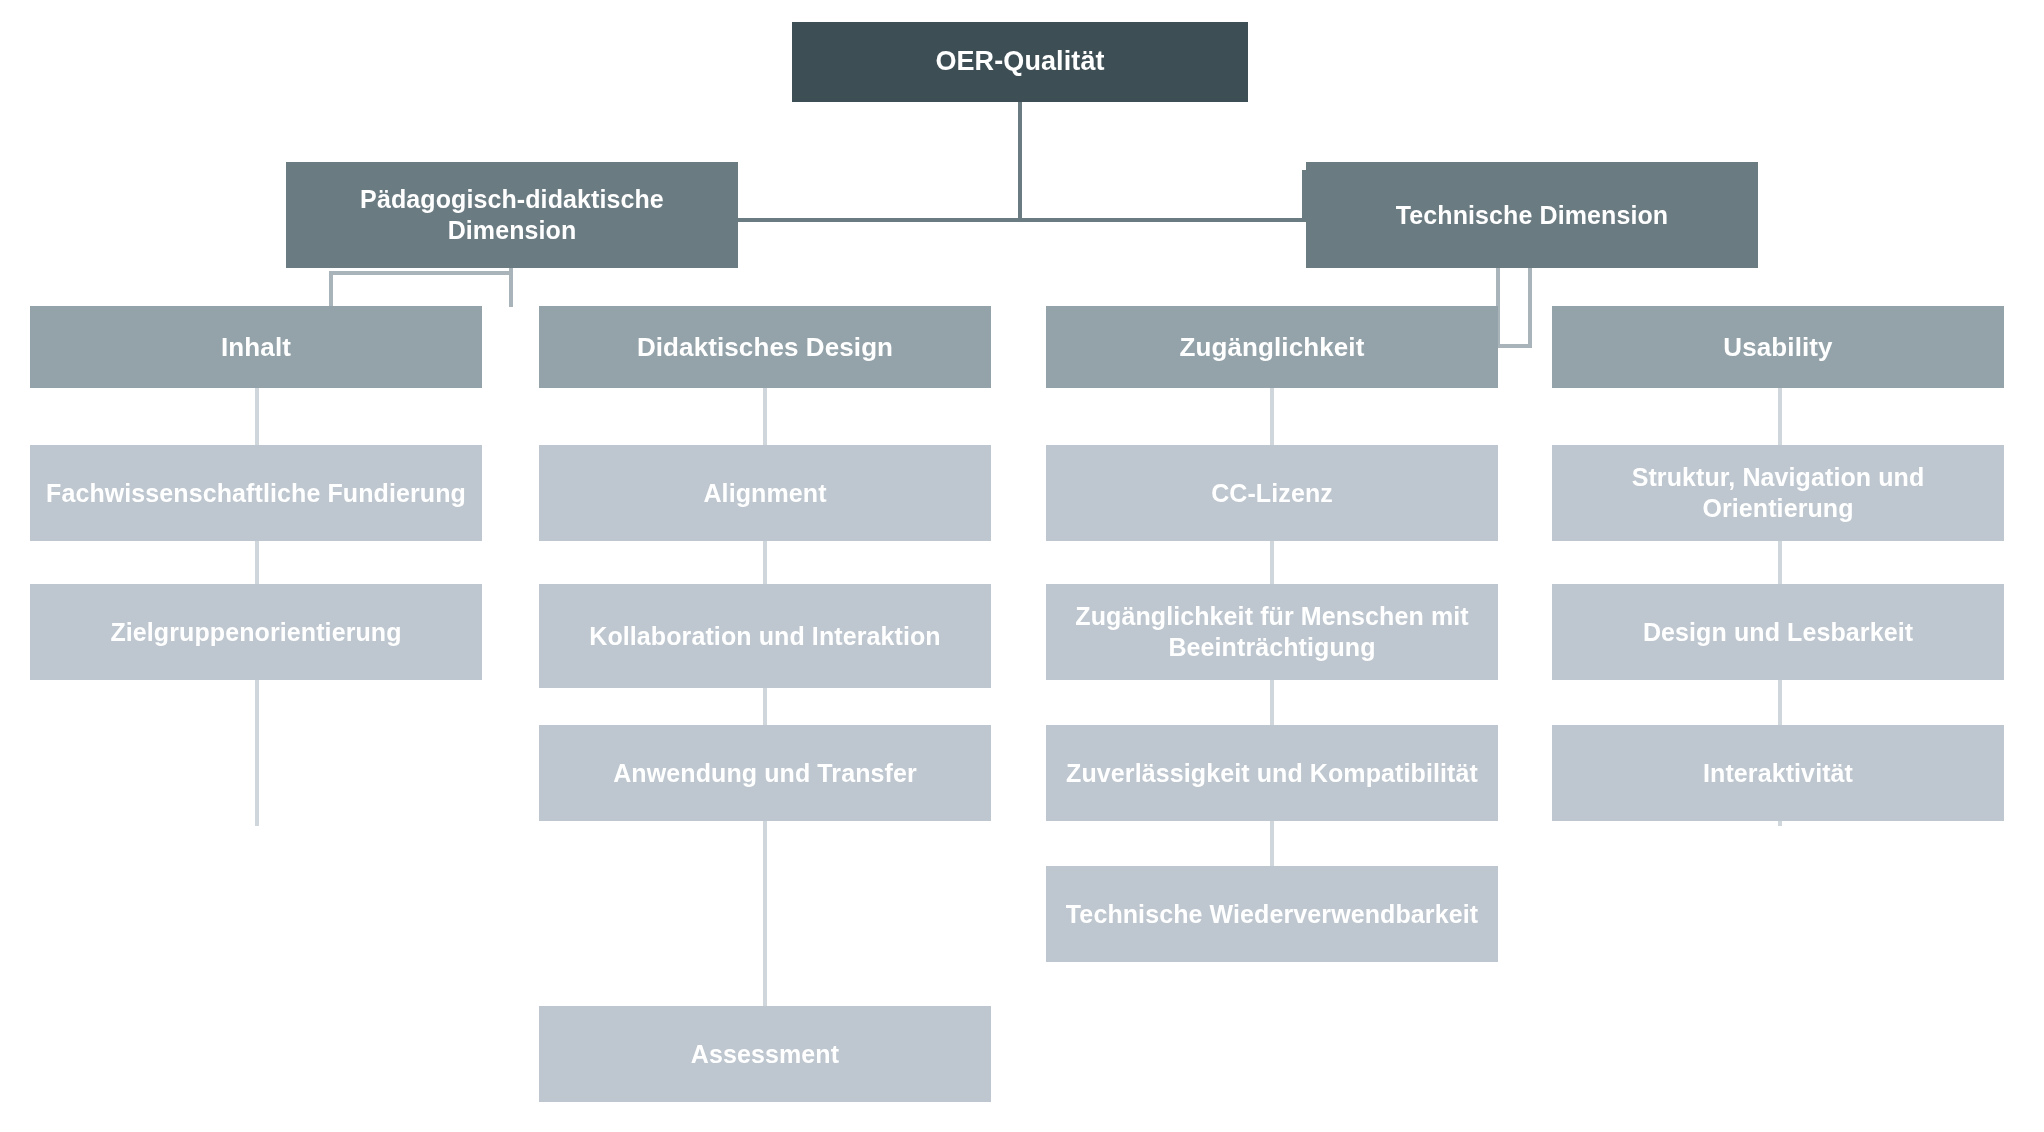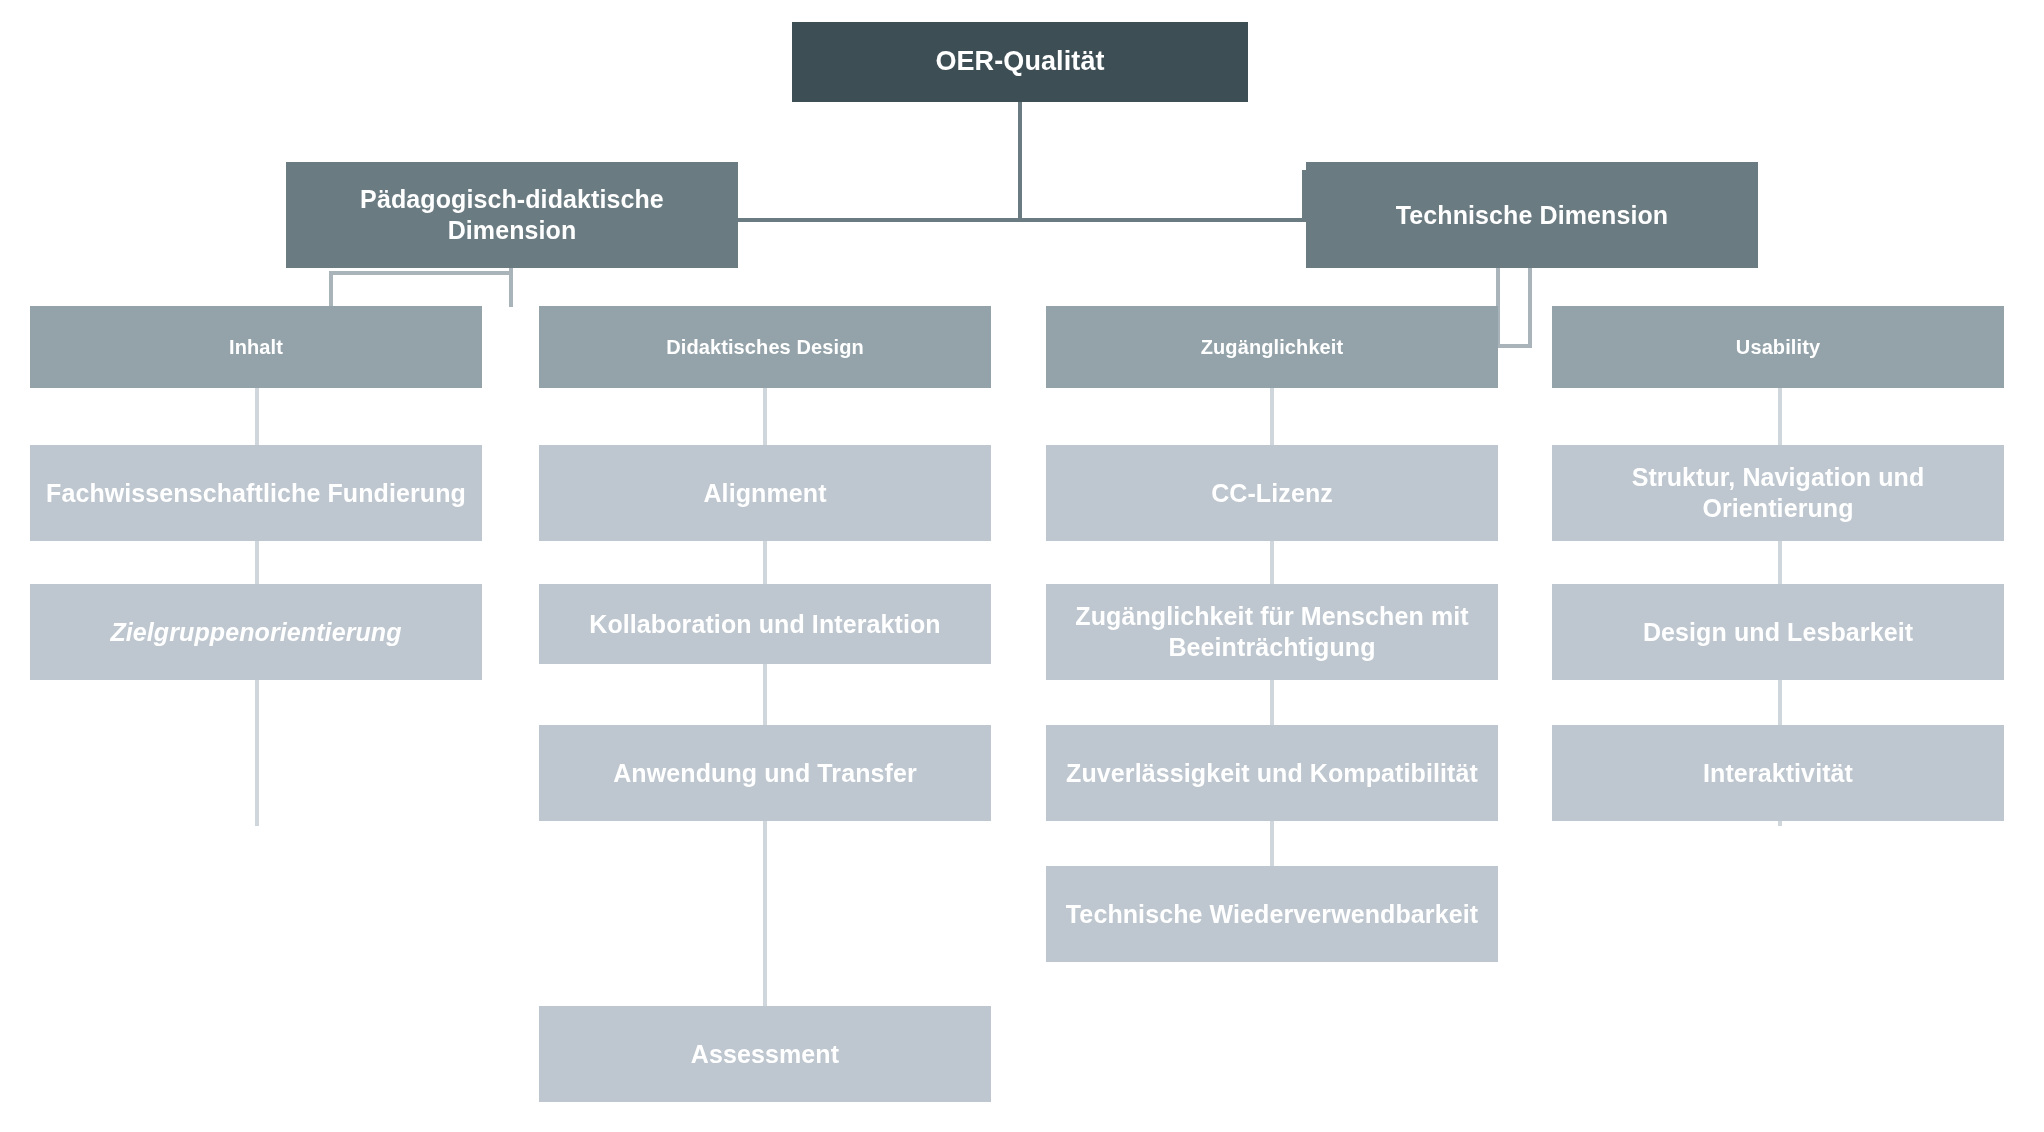--- a/index.html
+++ b/index.html
@@ -28,21 +28,21 @@
     text-align: center;
     color: #ffffff;
     font-weight: bold;
     line-height: 1.24;
     padding: 4px 10px;
     letter-spacing: 0.1px;
     z-index: 3;
   }
   .lvl1 { background: #3d4e55; font-size: 27px; }
   .lvl2 { background: #6b7b82; font-size: 25px; }
-  .lvl3 { background: #94a3aa; font-size: 20px; }
+  .lvl3 { background: #94a3aa; font-size: 26px; }
   .lvl4 { background: #bec7cf; font-size: 25px; }
 
   .conn {
     position: absolute;
     z-index: 1;
   }
   .conn-dark { background: #6b7b82; }
   .conn-mid  { background: #a8b4ba; }
   .conn-light{ background: #cfd6dc; }
 </style>
@@ -81,24 +81,24 @@
 
   <div class="node lvl1" style="left:792px; top:22px; width:456px; height:80px;">OER-Qualität</div>
   <div class="node lvl2" style="left:1306px; top:162px; width:452px; height:106px;">Technische Dimension</div>
 
   <div class="node lvl3" style="left:30px; top:306px; width:452px; height:82px;">Inhalt</div>
   <div class="node lvl3" style="left:539px; top:306px; width:452px; height:82px;">Didaktisches Design</div>
   <div class="node lvl3" style="left:1046px; top:306px; width:452px; height:82px;">Zugänglichkeit</div>
   <div class="node lvl3" style="left:1552px; top:306px; width:452px; height:82px;">Usability</div>
 
   <div class="node lvl4" style="left:30px; top:445px; width:452px; height:96px;">Fachwissenschaftliche Fundierung</div>
-  <div class="node lvl4" style="left:30px; top:584px; width:452px; height:96px;font-style:italic;">Zielgruppenorientierung</div>
+  <div class="node lvl4" style="left:30px; top:584px; width:452px; height:96px;">Zielgruppenorientierung</div>
 
   <div class="node lvl4" style="left:539px; top:445px; width:452px; height:96px;">Alignment</div>
-  <div class="node lvl4" style="left:539px; top:584px; width:452px; height:80px;">Kollaboration und Interaktion</div>
+  <div class="node lvl4" style="left:539px; top:584px; width:452px; height:104px;">Kollaboration und Interaktion</div>
   <div class="node lvl4" style="left:539px; top:725px; width:452px; height:96px;text-align:center;">Anwendung und Transfer</div>
   <div class="node lvl4" style="left:539px; top:1006px; width:452px; height:96px;">Assessment</div>
 
   <div class="node lvl4" style="left:1046px; top:445px; width:452px; height:96px;">CC-Lizenz</div>
   <div class="node lvl4" style="left:1046px; top:584px; width:452px; height:96px;">Zugänglichkeit für Menschen mit Beeinträchtigung</div>
   <div class="node lvl4" style="left:1046px; top:866px; width:452px; height:96px;">Technische Wiederverwendbarkeit</div>
   <div class="node lvl4" style="left:1046px; top:725px; width:452px; height:96px;">Zuverlässigkeit und Kompatibilität</div>
 
   <div class="node lvl4" style="left:1552px; top:445px; width:452px; height:96px;">Struktur, Navigation und Orientierung</div>
   <div class="node lvl4" style="left:1552px; top:584px; width:452px; height:96px;">Design und Lesbarkeit</div>

